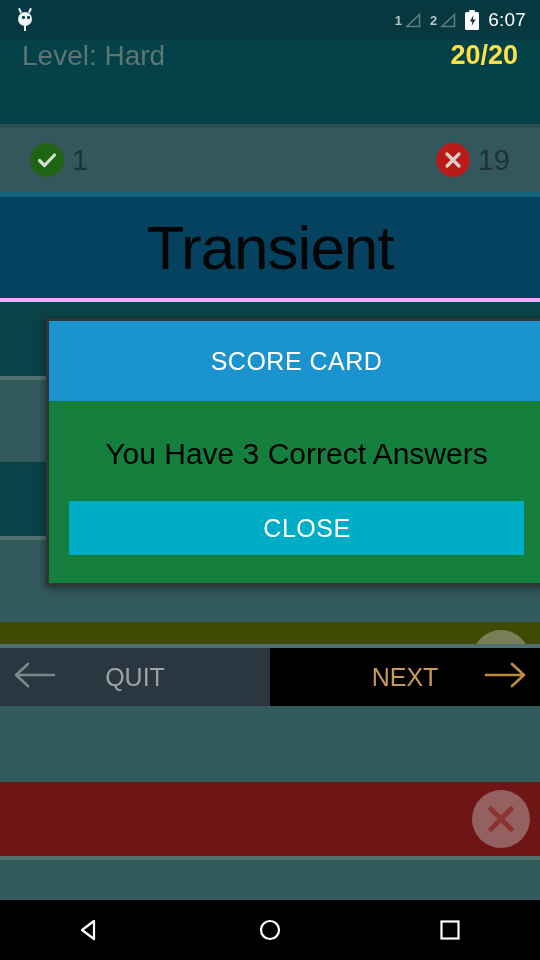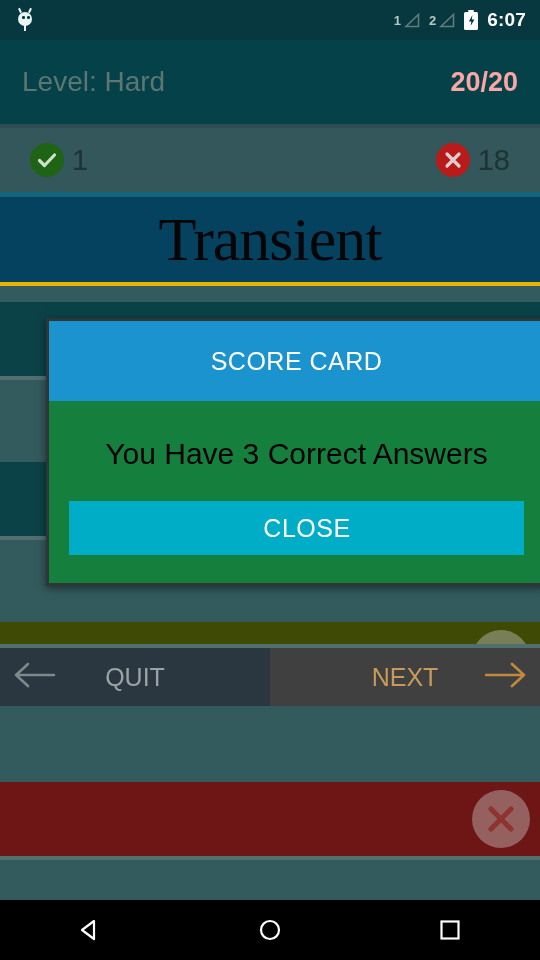--- a/index.html
+++ b/index.html
@@ -44,55 +44,55 @@
     position:absolute; left:4px; top:0; width:6px; height:2px; background:#fff; border-radius:1px;
   }
   .batt .body {
     position:absolute; left:0; top:2px; width:14px; height:18px; background:#fff; border-radius:1.5px;
   }
   .batt .bolt {
     position:absolute; left:4px; top:5px; width:7px; height:11px;
     background:#073840;
     clip-path:polygon(60% 0%, 10% 58%, 45% 58%, 35% 100%, 90% 40%, 52% 40%);
   }
-  .clock { color:#ffffff; font-size:19px; font-weight:bold; letter-spacing:0.2px; }
+  .clock { color:#ffffff; font-size:19px; font-weight:normal; letter-spacing:0.2px; }
 
   
   .level-header {
     position:absolute; left:0; top:40px; width:540px; height:84px;
     background:#044148;
-    display:flex; align-items:center; justify-content:space-between;
+    display:flex; justify-content:space-between;
     padding:0 22px;
     gap:34px;
   }
   .level-text { color:#5d7672; font-size:28px; }
-  .progress-text { color:#fca5a5; font-size:27px; font-weight:bold; }
+  .progress-text { color:#fde047; font-size:27px; font-weight:bold; }
 
   
   .score-strip {
     position:absolute; left:0; top:124px; width:540px; height:68px;
     background:#33575a;
     display:flex; align-items:center; justify-content:space-between;
     padding:0 30px;
     border-top:4px solid #2d4f52;
   }
   .score-item { display:flex; align-items:center; gap:8px; }
   .badge { width:34px; height:34px; border-radius:50%; position:relative; }
   .badge.green { background:#1e6414; }
   .badge.red { background:#b91b1b; }
   .badge svg { position:absolute; left:0; top:0; }
   .score-num { color:#1d3334; font-size:29px; }
 
   
   .quiz-body { position:absolute; left:0; top:192px; width:540px; height:452px; }
   .row { position:absolute; left:0; width:540px; }
   .q-row {
-    top:0; height:94px; background:#05425f;
+    top:0; height:110px; background:#05425f;
     display:flex; align-items:center; justify-content:center;
-    border-top:5px solid #13657e; border-bottom:4px solid #eab308;font-family:Liberation Serif, serif;
+    border-top:5px solid #13657e; border-bottom:4px solid #f0abfc;
   }
   .q-text { color:#060608; font-size:62px; letter-spacing:-1px; }
   .a-row {
     height:78px; display:flex; align-items:center; justify-content:center;
     border-bottom:4px solid #50706f; position:relative;
   }
   .a-row.teal { background:#0b4248; }
   .a-row.olive { background:#3f4a05; }
   .a-row.maroon { background:#6e1615; }
   .a-text { color:#8a8477; font-size:27px; }
@@ -104,21 +104,21 @@
 
   
   .action-bar {
     position:absolute; left:0; top:644px; width:540px; height:62px;
     display:flex; border-top:4px solid #50706f;
   }
   .act {
     flex:1; display:flex; align-items:center; justify-content:center; position:relative;
   }
   .act.quit { background:#2a3640; }
-  .act.next { background:#404040; }
+  .act.next { background:#000000; }
   .act-label { font-size:25px; color:#9aa3a5; }
   .act.next .act-label { color:#c79a5c; }
   .arrow { position:absolute; top:50%; transform:translateY(-50%); }
   .arrow.left { left:12px; }
   .arrow.right { right:12px; }
 
   
   .scrim { position:absolute; left:0; top:0; width:540px; height:900px; background:transparent; }
   .dialog {
     position:absolute; left:46px; top:318px; width:501px;
@@ -201,21 +201,21 @@
         </svg>
       </span>
       <span class="score-num">1</span>
     </div>
     <div class="score-item">
       <span class="badge red">
         <svg width="34" height="34" viewBox="0 0 34 34">
           <path d="M11 11 L23 23 M23 11 L11 23" fill="none" stroke="#ded0cd" stroke-width="3.2" stroke-linecap="round"></path>
         </svg>
       </span>
-      <span class="score-num">18</span>
+      <span class="score-num">19</span>
     </div>
   </div>
 
   <div class="quiz-body">
 
     <div class="row q-row">
       <span class="q-text">Transient</span>
     </div>
 
     <div class="row a-row teal" style="top:110px;">

